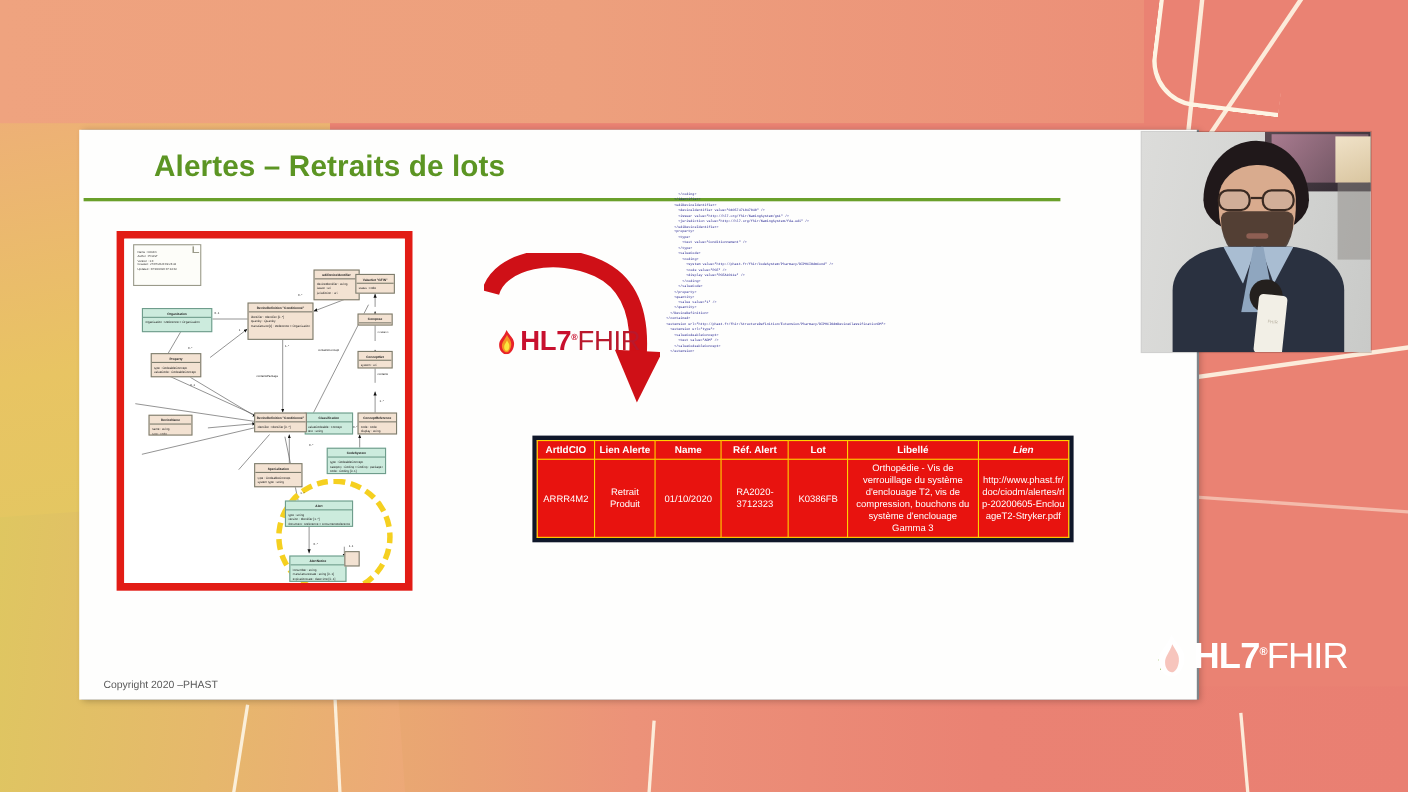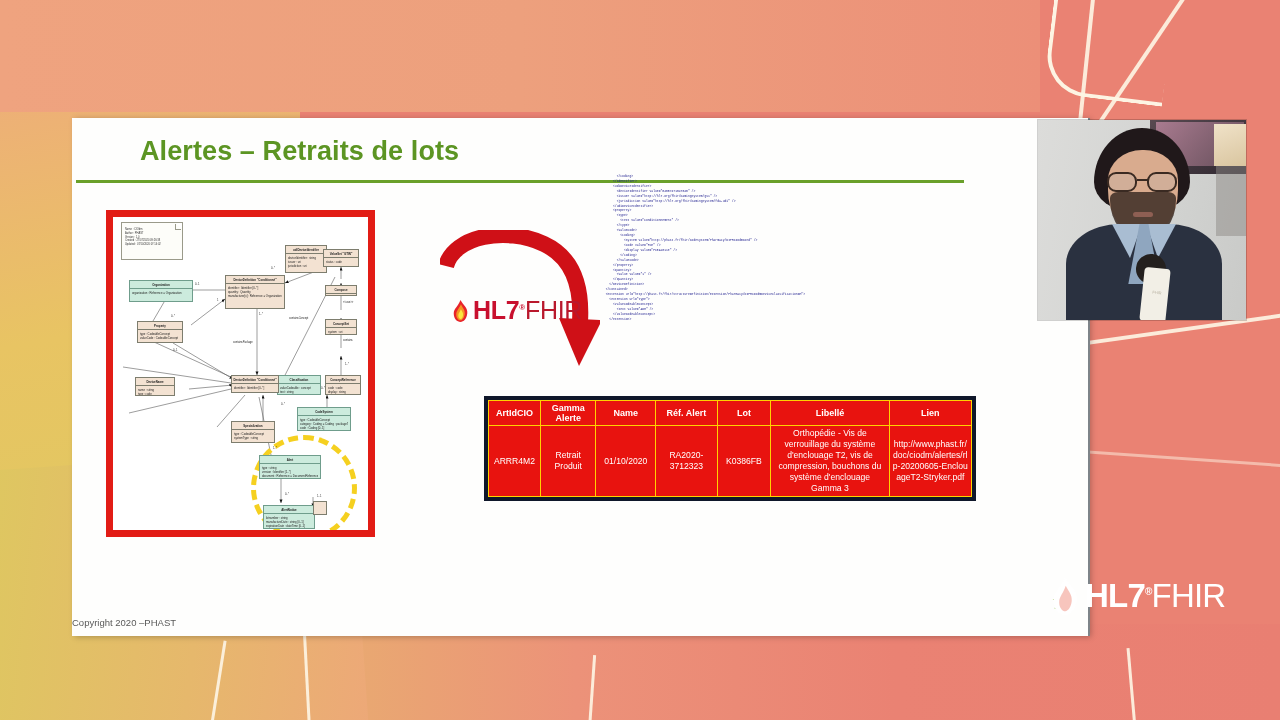--- a/index.html
+++ b/index.html
@@ -62,21 +62,21 @@
   .slide-title {
     position: absolute; left: 68px; top: 18px;
     color: #5c9523;
     font-size: 27px; font-weight: bold; letter-spacing: .1px;
   }
   .title-rule {
     position: absolute; left: 4px; top: 62px; width: 888px; height: 3px;
     background: #6aa02a;
   }
   .copyright {
-    position: absolute; left: 0; bottom: 8px;
+    position: absolute; left: 22px; bottom: 8px;
     font-size: 9.5px; color: #595959; text-align: center;
   }
   .page-num {
     position: absolute; right: 28px; bottom: 24px;
     font-size: 14px; color: #8cb741;
   }
 
   
   .uml-wrap {
     position: absolute; left: 34px; top: 92px; width: 269px; height: 327px;
@@ -163,21 +163,21 @@
     padding: 2px 3px;
   }
   table.alert th { font-size: 9px; font-weight: bold; height: 17px; }
   table.alert td { font-size: 8.6px; line-height: 1.28; }
   .c-art { width: 52px; }
   .c-typ { width: 56px; }
   .c-dat { width: 60px; }
   .c-ref { width: 62px; }
   .c-lot { width: 54px; }
   .c-lib { width: 120px; }
-  .c-lie { width: 84px; }
+  .c-lie { width: 84px; font-style: italic; }
 
   
   .cam-frame {
     position: absolute; left: 1038px; top: 120px; width: 208px; height: 200px;
     background: #d9dadb;
     box-shadow: 0 0 0 1px rgba(0,0,0,.18);
     overflow: hidden;
   }
   .cam-bgwall { position: absolute; inset: 0;
     background: linear-gradient(100deg,#dcdcda 0%,#d3d4d2 55%,#c9cac8 100%); }
@@ -526,21 +526,21 @@
       &lt;valueCodeableConcept&gt;
         &lt;text value="ADM" /&gt;
       &lt;/valueCodeableConcept&gt;
     &lt;/extension&gt;</div>
 
     <div class="tbl-wrap">
       <table class="alert">
         <thead>
           <tr>
             <th class="c-art">ArtIdCIO</th>
-            <th class="c-typ">Gamma Alerte</th>
+            <th class="c-typ">Lien Alerte</th>
             <th class="c-dat">Name</th>
             <th class="c-ref">Réf. Alert</th>
             <th class="c-lot">Lot</th>
             <th class="c-lib">Libellé</th>
             <th class="c-lie">Lien</th>
           </tr>
         </thead>
         <tbody>
           <tr>
             <td>ARRR4M2</td>

